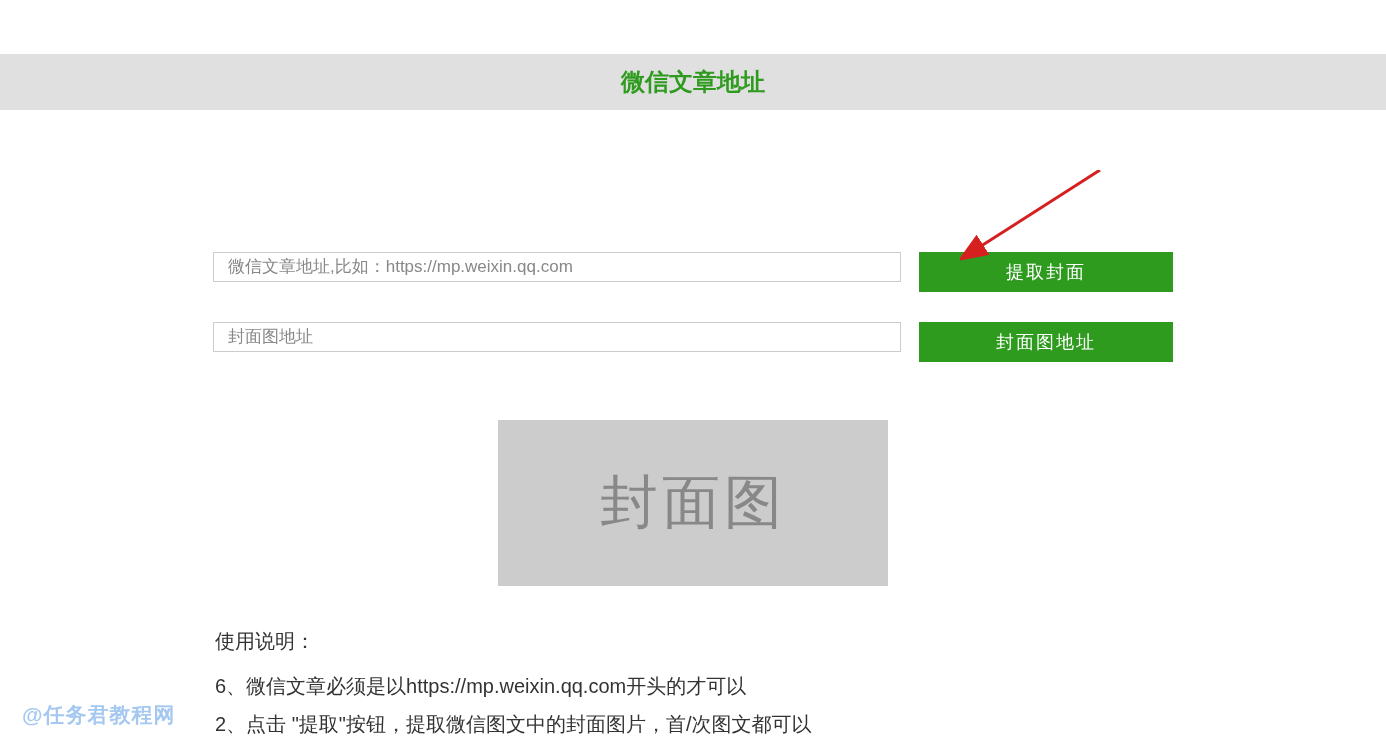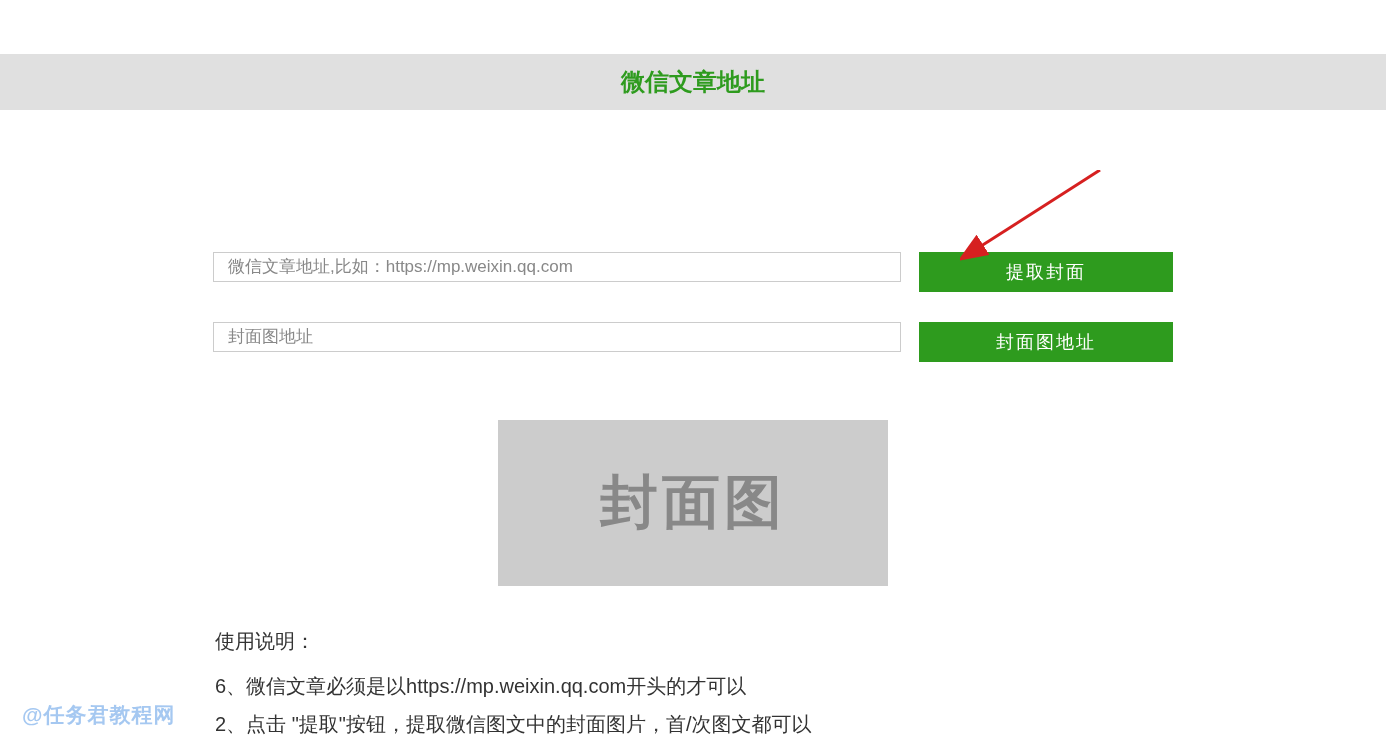--- a/index.html
+++ b/index.html
@@ -72,21 +72,21 @@
       width: 390px;
       height: 166px;
       background: #cccccc;
       display: flex;
       align-items: center;
       justify-content: center;
     }
     .preview-text {
       color: #888888;
       font-size: 58px;
-      font-weight: 700;
+      font-weight: 400;
       letter-spacing: 4px;
     }
     .instructions {
       margin-top: 42px;
       padding-left: 2px;
     }
     .instructions-title {
       font-size: 20px;
       color: #333333;
       margin-bottom: 12px;

